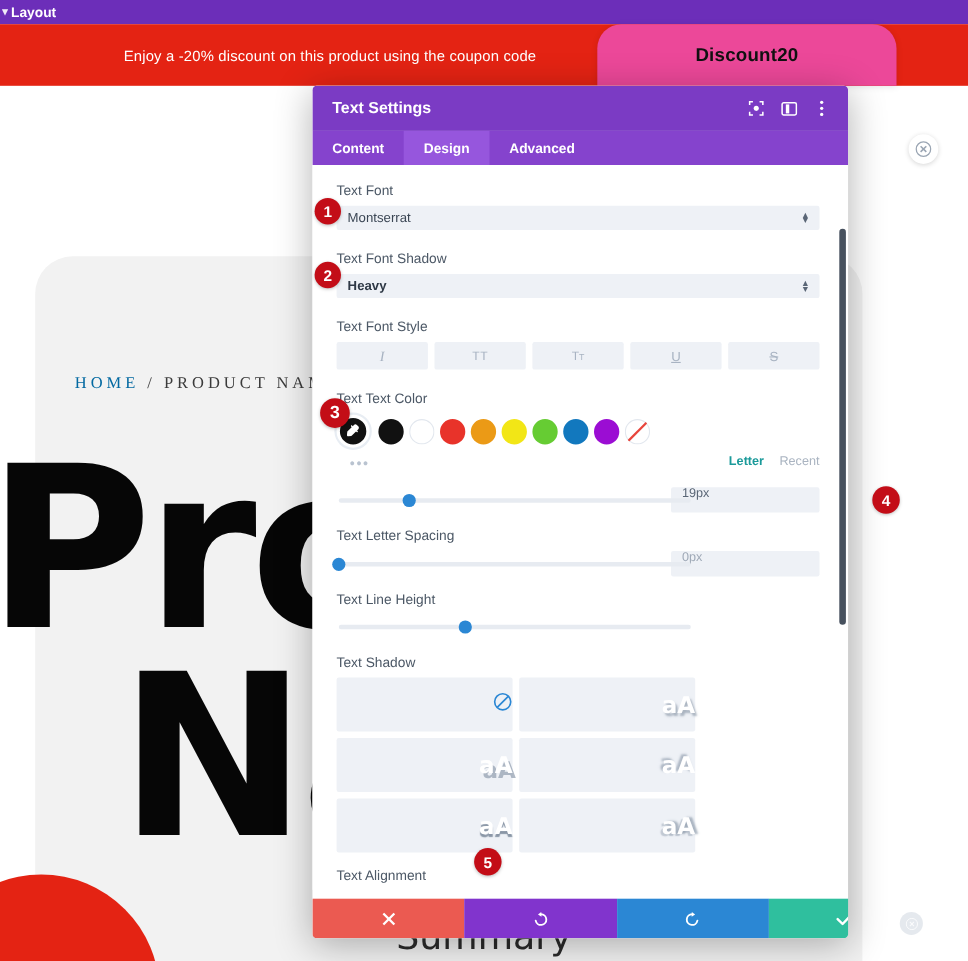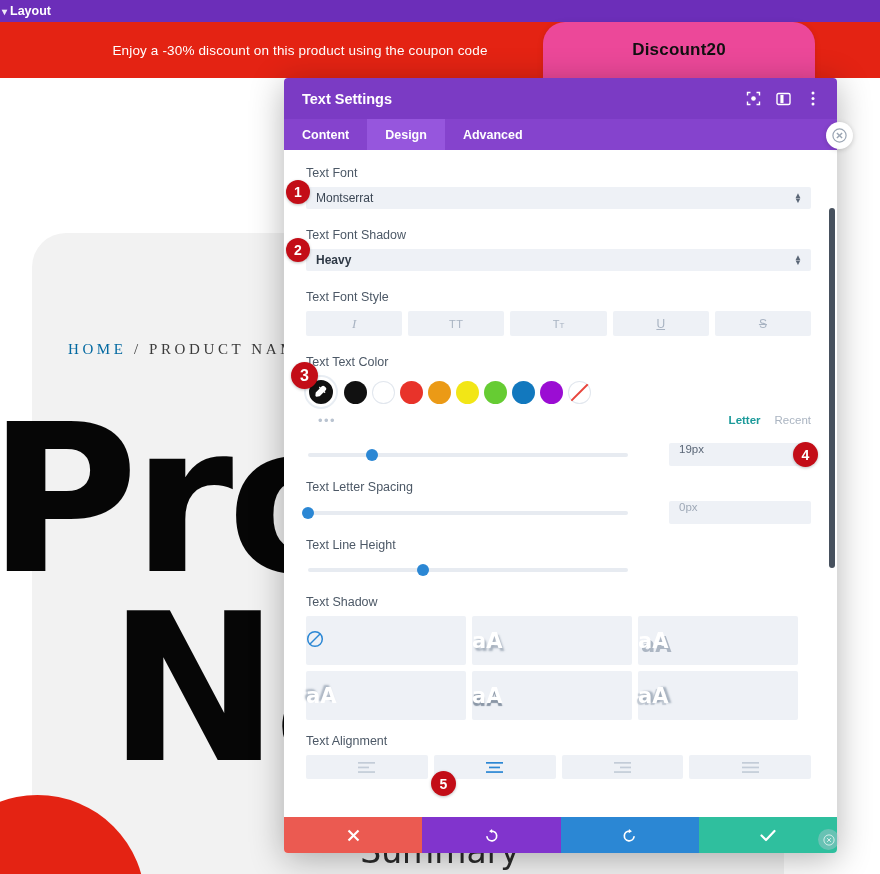--- a/index.html
+++ b/index.html
@@ -59,21 +59,21 @@
     background:#e42313; border-radius:50%;
   }
   .summary-text {
     position:absolute; left:0; top:832px; width:880px;
     text-align:center; font-size:33px; color:#2b2b2b;
     font-family:"DejaVu Sans", sans-serif; font-weight:400;
   }
 
   
   .modal {
-    position:absolute; left:284px; top:78px; width:553px; height:775px;
+    position:absolute; left:284px; top:78px; width:487px; height:775px;
     background:#ffffff; border-radius:4px;
     box-shadow:0 6px 34px rgba(0,0,0,.30);
     overflow:hidden; z-index:20;
   }
   .modal-header {
     height:41px; background:#7b3bc4;
     display:flex; align-items:center; padding:0 12px 0 18px;
   }
   .modal-title { color:#fff; font-size:14.5px; font-weight:700; flex:1; }
   .hdr-icons { display:flex; align-items:center; gap:14px; padding-right:4px; }
@@ -167,21 +167,21 @@
     width:142px; height:23px; background:#eef1f6; border-radius:2px;
     display:flex; align-items:flex-start; padding:0 10px;
     font-size:11.5px; color:#5a6676; margin-left:auto; cursor:text;
   }
   .value-box.muted { color:#9fa9b7; }
 
   
   .shadow-grid { display:flex; flex-wrap:wrap; gap:6px; }
   .shadow-cell {
     width:160px; height:49px; background:#eef1f6; border-radius:2px;
-    display:flex; align-items:center; justify-content:flex-start; cursor:pointer;
+    display:flex; align-items:center; justify-content:flex-end; cursor:pointer;
   }
   .shadow-cell .aa {
     font-size:21px; font-weight:700; color:#fff;
     font-family:"DejaVu Sans", sans-serif;
   }
   .sh1 .aa { text-shadow: 2px 3px 2px rgba(140,152,168,.70); }
   .sh2 .aa { text-shadow: 3px 4px 0 rgba(150,162,178,.75); }
   .sh3 .aa { text-shadow: -2px -2px 2px rgba(150,162,178,.75); }
   .sh4 .aa { text-shadow: 0px 3px 1px rgba(120,134,152,.85); }
   .sh5 .aa { text-shadow: 3px 0px 2px rgba(150,162,178,.8), -2px 2px 1px rgba(150,162,178,.5); }
@@ -241,21 +241,21 @@
 <body>
 
 <div id="root">
 
   <div class="bg-topbar">
     <span class="tb-caret">▾</span>
     <span>Layout</span>
   </div>
 
   <div class="bg-banner"></div>
-  <div class="bg-banner-text">Enjoy a -30% discount on this product using the coupon code</div>
+  <div class="bg-banner-text">Enjoy a -20% discount on this product using the coupon code</div>
   <div class="coupon-pill">
     <span>Discount20</span>
   </div>
 
   <div class="bg-card"></div>
 
   <div class="breadcrumb">
     <span class="bc-home">HOME</span><span> / </span><span>PRODUCT NAME</span>
   </div>
 

